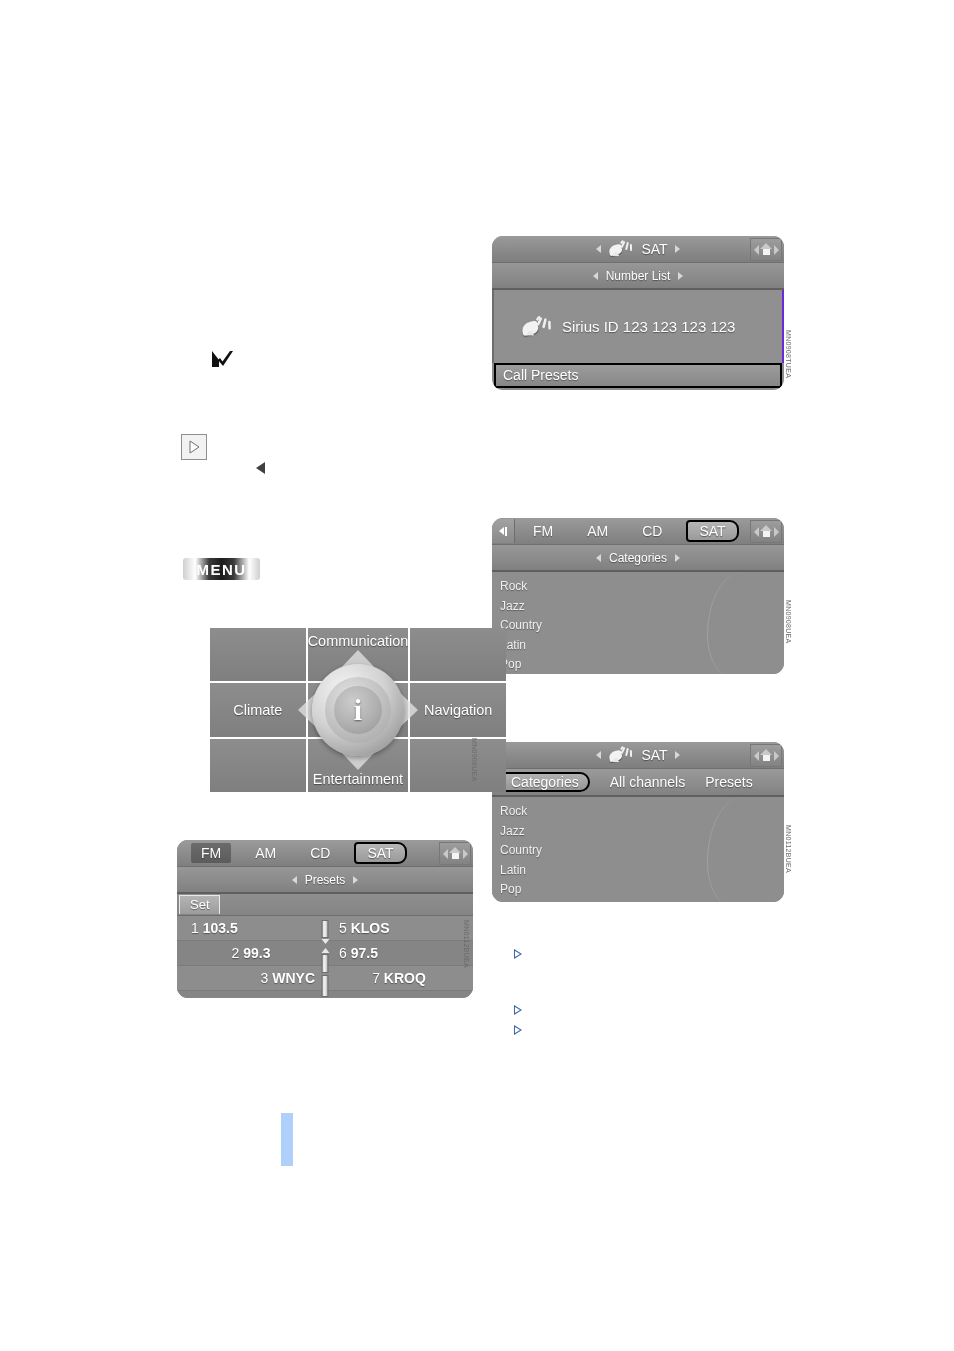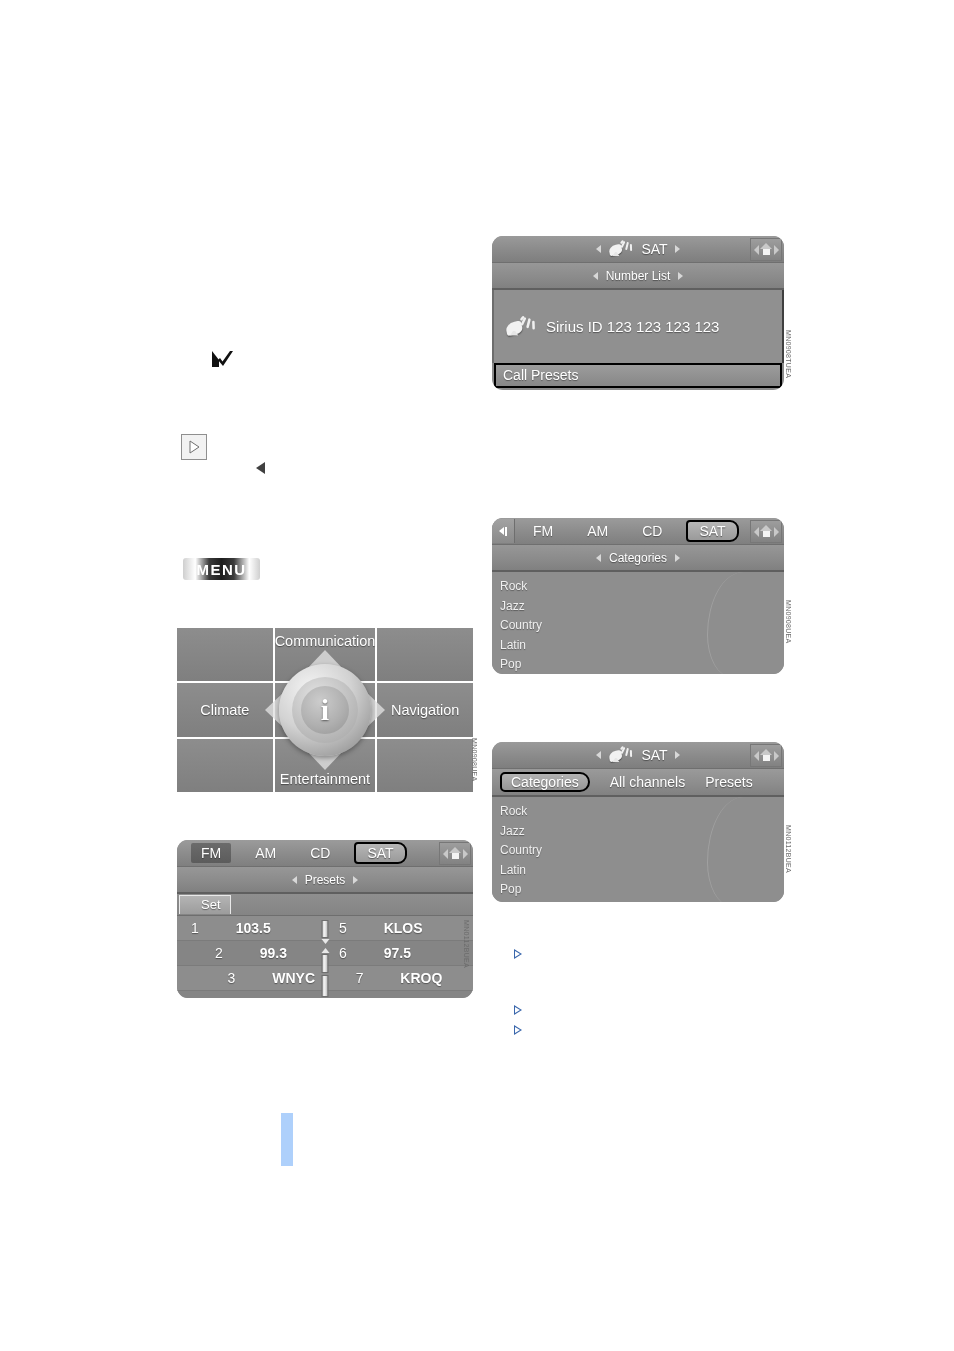--- a/index.html
+++ b/index.html
@@ -236,23 +236,23 @@
     border-left: 1px solid rgba(255,255,255,.17);
     border-radius: 60% 0 0 40%;
     pointer-events: none;
   }
 
   
   .sirius-body {
     position: relative;
     background: #909090;
     border-left: 2px solid #6d6d6d;
-    border-right: 2px solid #404040;
+    border-right: 2px solid #6d28d9;
     display: flex; align-items: center;
-    padding-left: 14px;
+    padding-left: 30px;
     gap: 12px;
   }
   .sirius-text {
     color: #ffffff;
     font-size: 15px;
     text-shadow: 0 1px 1px rgba(0,0,0,.4);
   }
   .call-btn {
     position: relative;
     margin: 0 2px 2px 2px;
@@ -272,21 +272,21 @@
     border-bottom: 1px solid #6e6e6e;
     display: flex;
     align-items: center;
   }
   .set-btn {
     background: linear-gradient(180deg,#b4b4b4,#9c9c9c);
     border: 1px solid #e9e9e9;
     border-bottom: none;
     color: #ffffff;
     font-size: 13px;
-    padding: 1px 9px 2px 21px;
+    padding: 1px 9px 2px 10px;
     margin-left: 2px;
     text-shadow: 0 1px 1px rgba(0,0,0,.45);
   }
   .presets-grid { position: relative; }
   .preset-row {
     position: relative;
     height: 24px;
     display: flex;
     align-items: center;
     border-bottom: 1px solid #7b7b7b;
@@ -295,21 +295,21 @@
   .preset-row:nth-child(even) { background: #858585; }
   .preset-cell {
     width: 50%;
     box-sizing: border-box;
     color: #ffffff;
     font-size: 14px;
     text-shadow: 0 1px 1px rgba(0,0,0,.4);
     white-space: nowrap;
   }
   .preset-cell .num { font-weight: 400; }
-  .preset-cell .val { font-weight: 700; margin-left: 33px; }
+  .preset-cell .val { font-weight: 700; }
   .preset-cell.a-left   { text-align: left;   padding-left: 14px; }
   .preset-cell.a-center { text-align: center; }
   .preset-cell.a-right  { text-align: right;  padding-right: 10px; }
   .preset-cell.dim { color: #cfcfcf; }
   .mid-scroll {
     position: absolute;
     left: 50%;
     top: 0;
     bottom: 0;
     width: 9px;
@@ -330,20 +330,21 @@
     border-left: 4px solid transparent;
     border-right: 4px solid transparent;
   }
   .mid-scroll .dn { border-top: 5px solid #e8e8e8; }
   .mid-scroll .up { border-bottom: 5px solid #e8e8e8; }
 
   
   .idrive {
     position: absolute;
     background: #ffffff;
+    margin-left: 33px;
   }
   .idrive-grid {
     position: absolute;
     inset: 0;
     display: grid;
     grid-template-columns: 1fr 1fr 1fr;
     grid-template-rows: 1fr 1fr 1fr;
     gap: 2px;
     background: #ffffff;
   }

